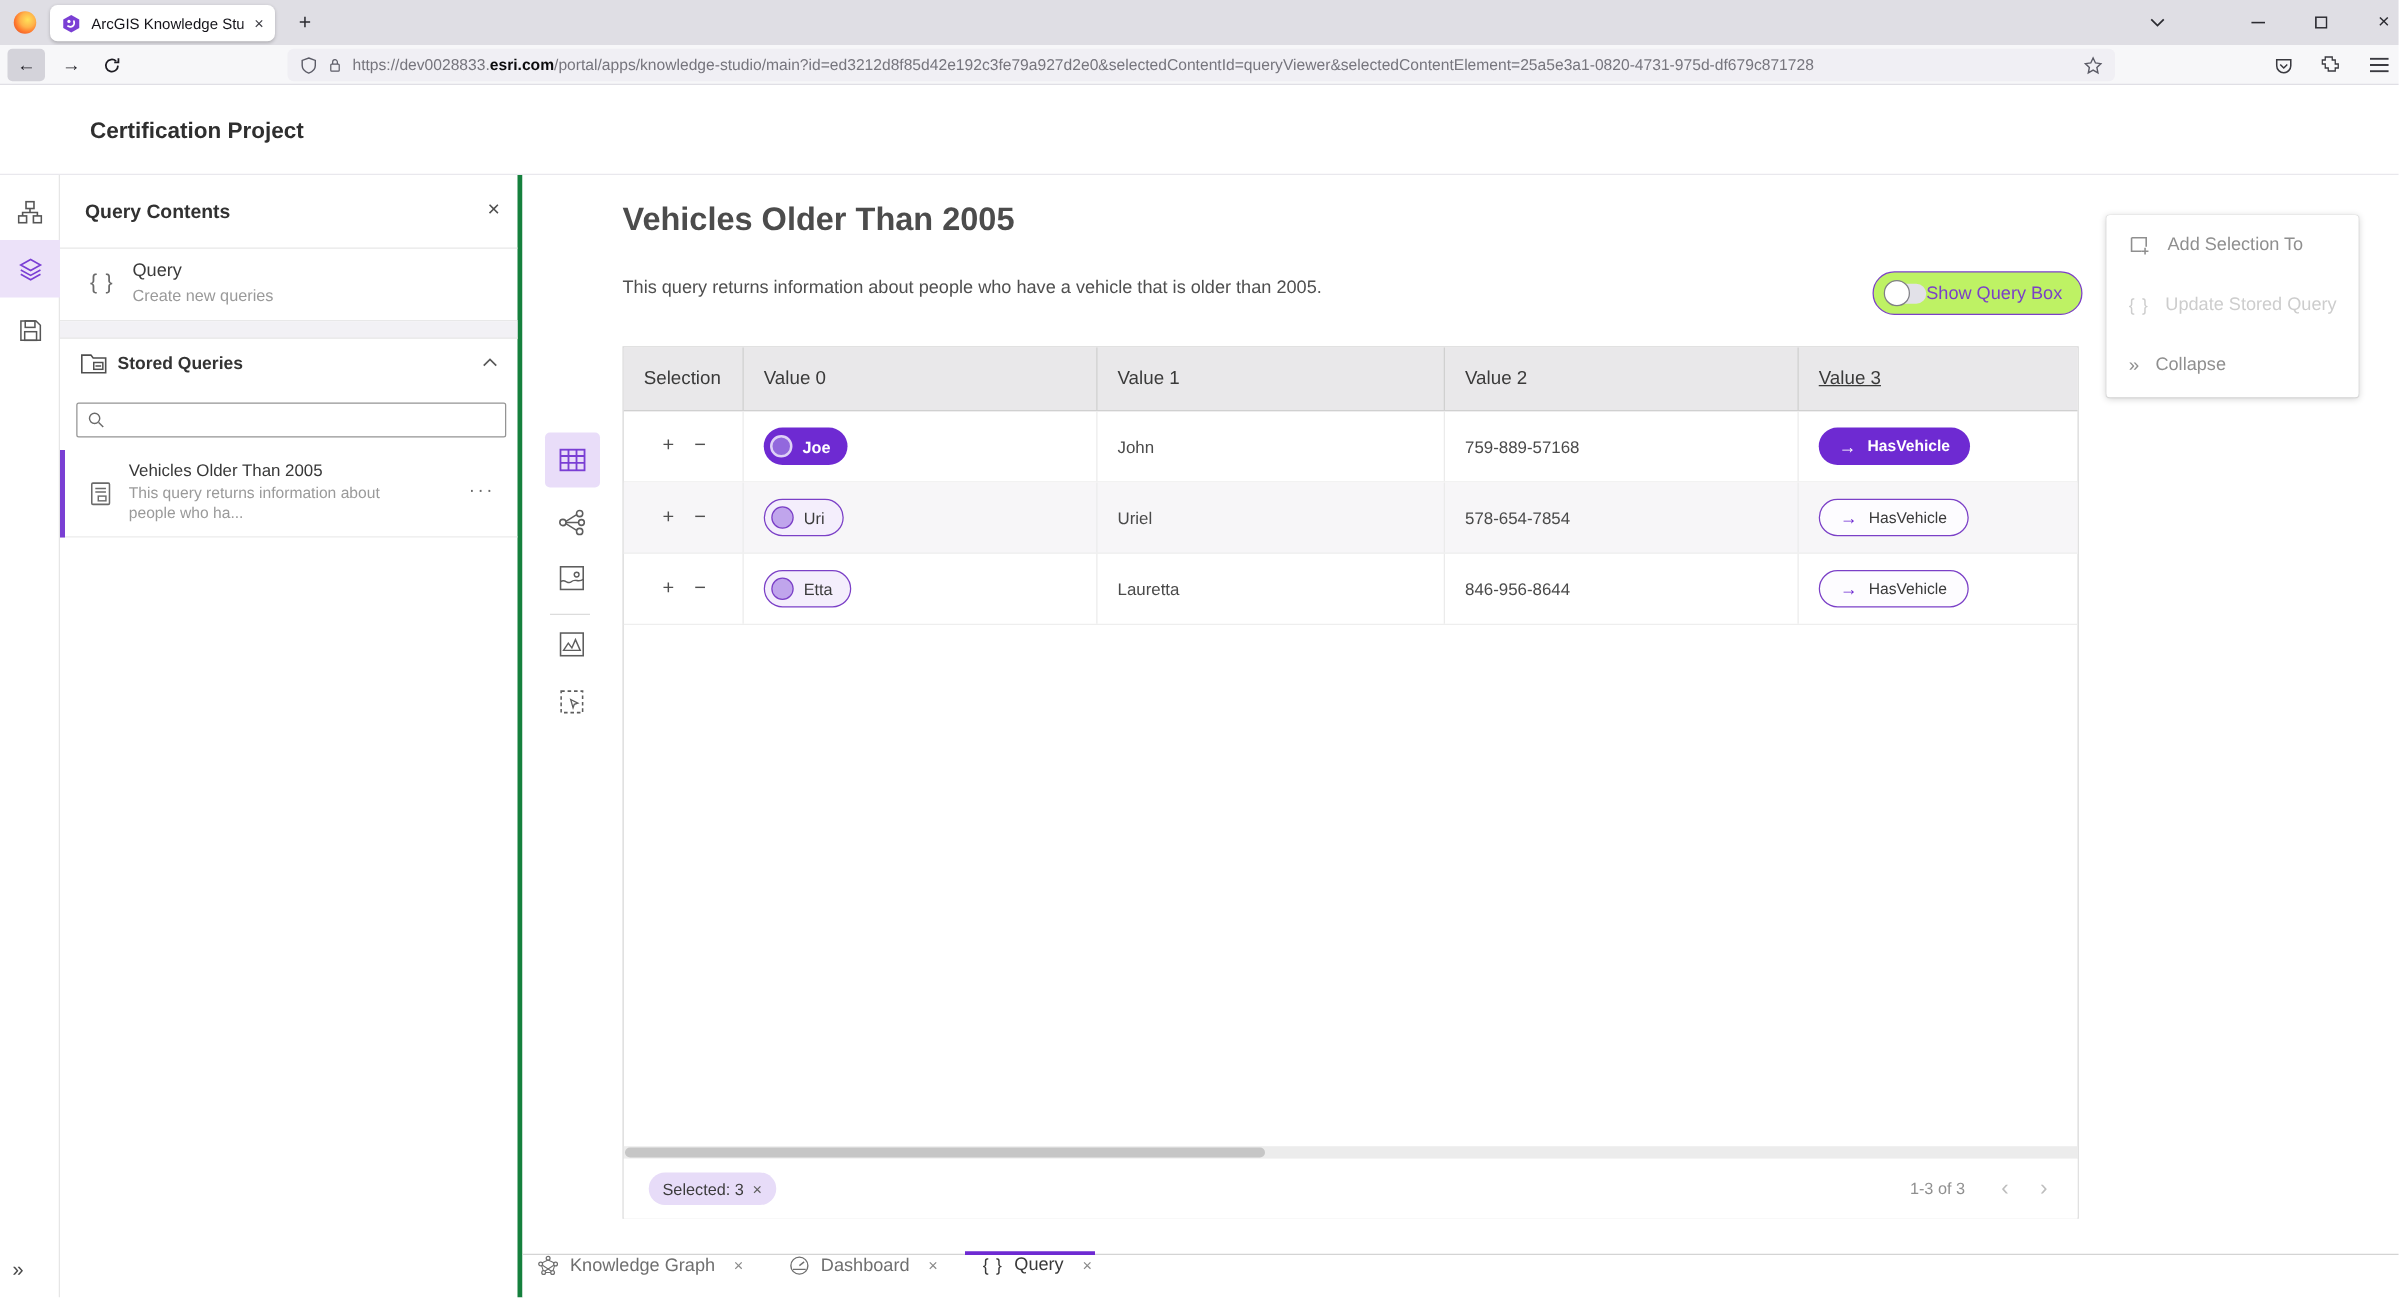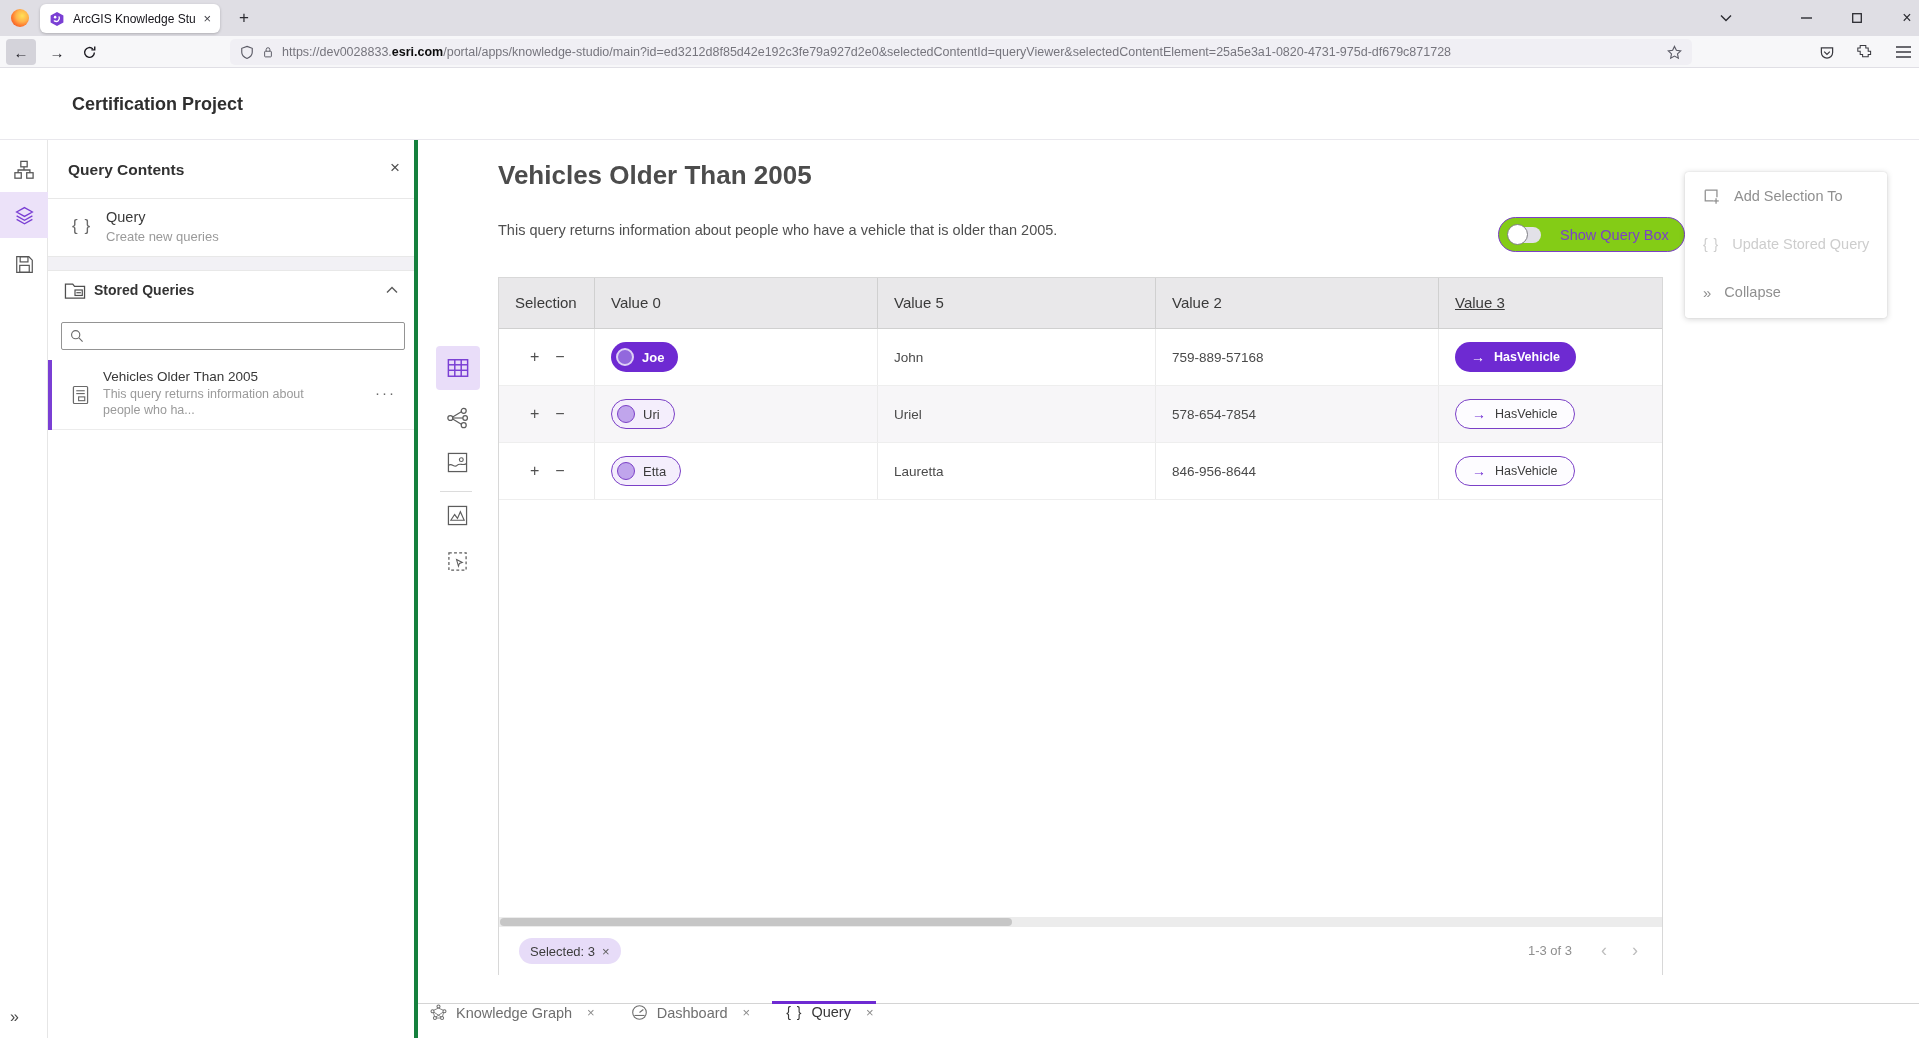--- a/index.html
+++ b/index.html
@@ -71,21 +71,21 @@
   .sq-dots{position:absolute;right:18px;top:24px;font-size:15px;color:#6a6a6a;letter-spacing:2px;}
 
   
   .canvas{position:absolute;left:418px;top:140px;width:1501px;height:863px;background:#fff;}
   .tool{position:absolute;left:26px;width:26px;height:26px;display:flex;align-items:center;justify-content:center;color:#5d5d5d;}
   .tool-sel{position:absolute;left:18px;top:206px;width:44px;height:44px;border-radius:4px;background:#e9ddf9;
             display:flex;align-items:center;justify-content:center;color:#7a3fd4;}
   .page-title{position:absolute;left:80px;top:20px;font-size:26px;font-weight:700;color:#4c4c4c;}
   .page-desc{position:absolute;left:80px;top:82px;font-size:14.5px;color:#4f4f4f;}
   .toggle-pill{position:absolute;left:1080px;top:77px;height:35px;border-radius:18px;border:1.5px solid var(--accent-border);
-               display:flex;align-items:center;gap:19px;padding:0 15px 0 10px;background:#84cc16;}
+               display:flex;align-items:center;gap:0;padding:0 15px 0 10px;background:#bef264;}
   .switch{position:relative;width:32px;height:16px;border-radius:8px;background:#e2e1e8;}
   .knob{position:absolute;left:-2px;top:-3px;width:21px;height:21px;border-radius:50%;background:#fff;border:1.5px solid #7f7f85;}
   .toggle-label{font-size:14.5px;color:var(--accent-border);}
 
   
   .tbl{position:absolute;left:80px;top:137px;width:1165px;height:698px;border:1px solid #d8d8d8;background:#fff;}
   .thead{display:flex;height:51px;background:#e9e8ea;border-bottom:1px solid #d0d0d0;}
   .th{font-size:15px;color:#3a3a3a;line-height:50px;padding-left:16px;border-right:1px solid #d0d0d0;}
   .th:last-child{border-right:none;text-decoration:underline;}
   .trow{display:flex;height:57px;align-items:stretch;border-bottom:1px solid #eeeeee;}
@@ -355,21 +355,21 @@
       <span class="switch">
           <span class="knob"></span>
         </span>
       <span class="toggle-label">Show Query Box</span>
     </div>
 
     <div class="tbl">
       <div class="thead">
         <div class="th c0">Selection</div>
         <div class="th c1">Value 0</div>
-        <div class="th c2">Value 5</div>
+        <div class="th c2">Value 1</div>
         <div class="th c3">Value 2</div>
         <div class="th c4">Value 3</div>
       </div>
 
       <div class="trow">
         <div class="td c0 selcell">
           <span class="selbtn">+</span>
           <span class="selbtn">−</span>
         </div>
         <div class="td c1">

